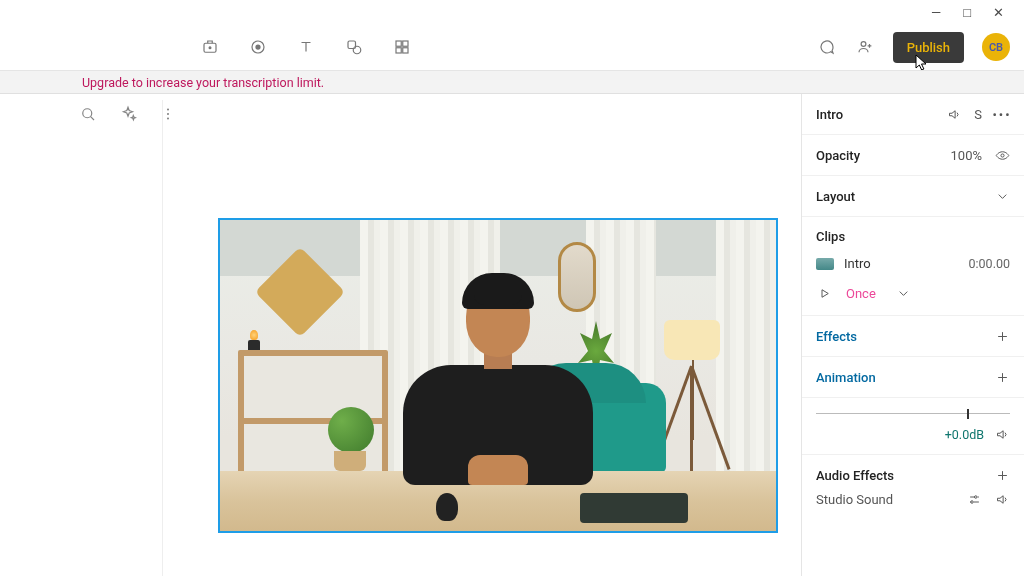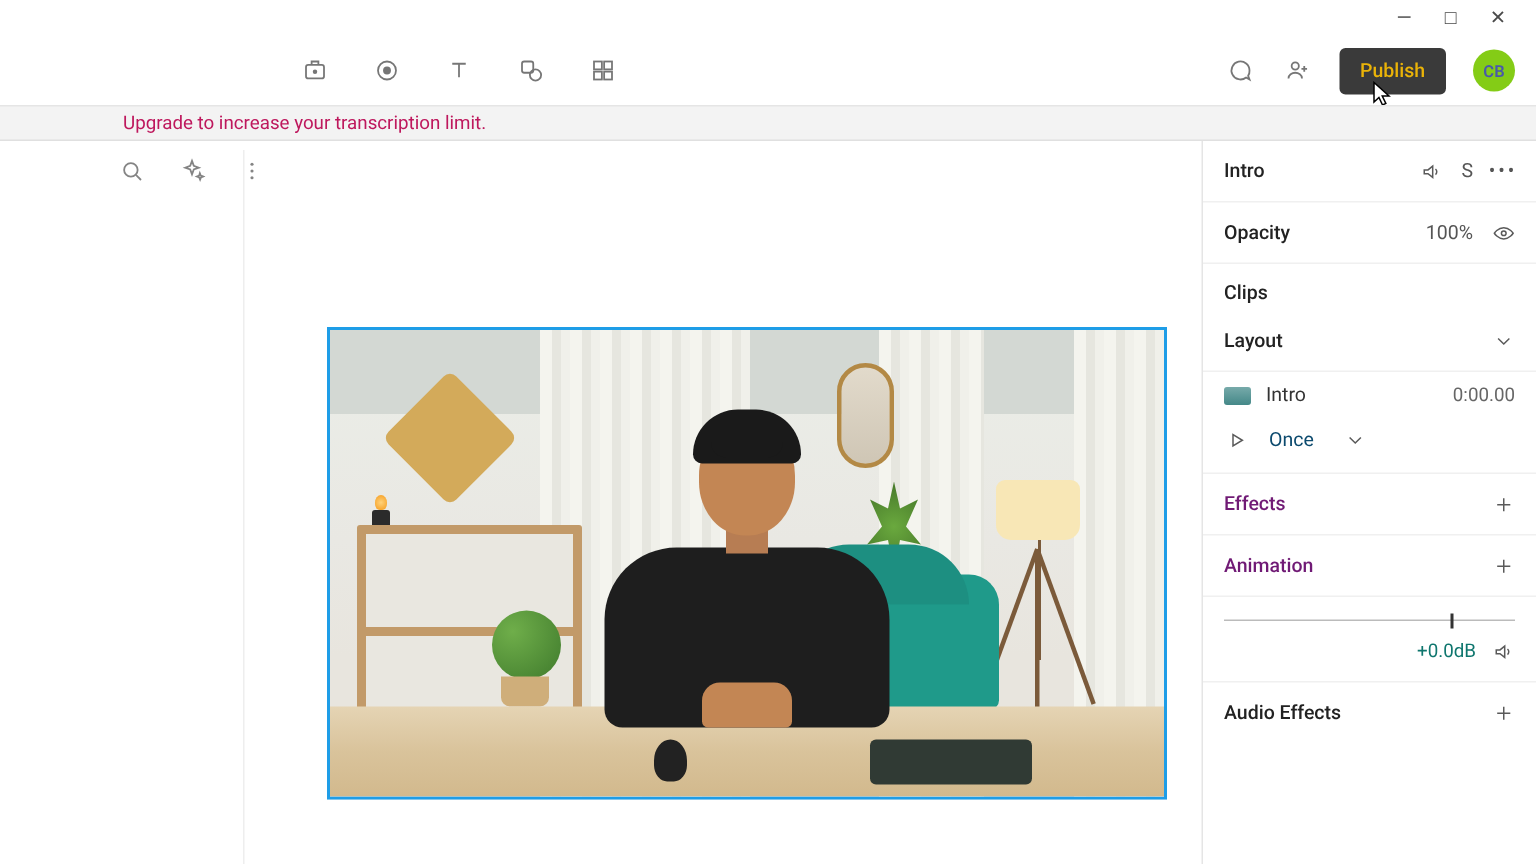--- a/index.html
+++ b/index.html
@@ -9,21 +9,21 @@
   .window-controls { position: absolute; top: 0; right: 0; height: 24px; display: flex; align-items: center; gap: 22px; padding-right: 20px; }
   .window-controls span { font-size: 13px; color: #4a4a4a; cursor: pointer; }
 
   
   .topbar { position: absolute; top: 24px; left: 0; right: 0; height: 46px; display: flex; align-items: center; }
   .topbar-tools { position: absolute; left: 200px; display: flex; gap: 28px; align-items: center; }
   .tool-icon { width: 20px; height: 20px; display: flex; align-items: center; justify-content: center; opacity: .8; cursor: pointer; }
   .tool-icon svg { width: 18px; height: 18px; fill: none; stroke: #555; stroke-width: 1.6; }
   .topbar-right { position: absolute; right: 14px; display: flex; align-items: center; gap: 18px; }
   .publish-btn { background: #3a3a3a; color: #eab308; border: none; font-size: 13px; font-weight: 500; padding: 8px 14px; border-radius: 4px; cursor: pointer; }
-  .avatar-badge { width: 28px; height: 28px; background: #84cc16; color: #4959aa; display: flex; align-items: center; justify-content: center; border-radius: 50%; font-size: 11px; font-weight: 600; }
+  .avatar-badge { width: 28px; height: 28px; background: #eab308; color: #4959aa; display: flex; align-items: center; justify-content: center; border-radius: 50%; font-size: 11px; font-weight: 600; }
   .cursor-arrow { position: absolute; top: 54px; right: 92px; pointer-events:none; }
 
   
   .upgrade-banner { position: absolute; top: 70px; left: 0; right: 0; height: 24px; background: #f3f3f3; border-top:1px solid #e5e5e5; border-bottom: 1px solid #e0e0e0; display: flex; align-items: center; padding-left: 78px; font-size: 12.5px; color: #555; }
   .upgrade-banner a { color: #be185d; margin-left: 4px; cursor:pointer; }
 
   
   .left-tools { position: absolute; top: 104px; left: 78px; display: flex; gap: 20px; align-items: center; }
   .left-tools .tool-icon svg { stroke: #666; }
 
@@ -78,29 +78,29 @@
   .plant .pot{position:absolute;bottom:0;left:14px;width:32px;height:20px;background:#cfae7a;border-radius:0 0 6px 6px;}
   .plant::before{content:"";position:absolute;left:8px;bottom:18px;width:46px;height:46px;background:radial-gradient(circle at 30% 30%,#6fae4a,#3f7a2c);border-radius:50%;}
   .plant2 { position:absolute; right:160px; bottom:150px; width:40px; height:60px; }
   .plant2::before{content:"";position:absolute;inset:0;background:radial-gradient(circle,#6aa93e,#3e6d25);clip-path:polygon(50% 0,60% 30%,90% 20%,70% 50%,95% 70%,60% 65%,50% 100%,40% 65%,5% 70%,30% 50%,10% 20%,40% 30%);}
 
   
   .inspector { position: absolute; top: 94px; right: 0; bottom: 0; width: 223px; border-left: 1px solid #e5e5e5; background: #fff; font-size: 13px; color: #333; overflow-y:auto; }
   .inspector .row { display: flex; align-items: center; justify-content: space-between; padding: 12px 14px; border-bottom: 1px solid #f0f0f0; }
   .inspector .row.noborder { border-bottom: none; }
   .inspector .label { font-weight: 500; color: #222; }
-  .inspector .muted { color: #701a75; font-weight:500; }
+  .inspector .muted { color: #0369a1; font-weight:500; }
   .inspector .right-ctls { display: flex; gap: 12px; align-items: center; color:#555;}
   .mini-icon { width:16px; height:16px; display:inline-flex; align-items:center; justify-content:center; }
   .mini-icon svg { width:15px;height:15px;fill:none;stroke:#5a5a5a;stroke-width:1.6;}
   .clip-row { display:flex; align-items:center; gap:10px; padding:8px 14px; }
   .clip-thumb { width:18px;height:12px;background:linear-gradient(#7aa, #488);border-radius:2px;}
   .clip-time { margin-left:auto; color:#666; font-size:12.5px;}
   .play-row { display:flex; align-items:center; gap:14px; padding:6px 14px 14px 14px; border-bottom:1px solid #f0f0f0;}
-  .select-like { display:flex; align-items:center; gap:20px; color:#0c4a6e;}
+  .select-like { display:flex; align-items:center; gap:20px; color:#ec4899;}
   .slider { position:relative; height:24px; margin:4px 14px 0 14px; }
   .slider-track { position:absolute; top:11px; left:0; right:0; height:1px; background:#bbb; }
   .slider-thumb { position:absolute; top:7px; left:78%; width:2px; height:10px; background:#333; }
   .slider-row { display:flex; justify-content:flex-end; align-items:center; gap:10px; padding:0 14px 12px 14px; border-bottom:1px solid #f0f0f0; color:#0f766e; font-size:12.5px;}
   .section-head { padding-top:14px; }
   .s-letter { font-size:13px; color:#555; }
   .dots { letter-spacing:2px; }
 </style>
 </head>
 <body>
@@ -265,31 +265,31 @@
       <span>100%</span>
       <span class="mini-icon">
           <svg viewBox="0 0 24 24">
             <path d="M2 12s3.5-6 10-6 10 6 10 6-3.5 6-10 6S2 12 2 12z"></path>
             <circle cx="12" cy="12" r="2.5"></circle>
           </svg>
         </span>
     </span>
   </div>
 
+  <div class="row">
+    <span class="label">Layout</span>
+    <span class="mini-icon">
+        <svg viewBox="0 0 24 24">
+          <path d="M6 9l6 6 6-6"></path>
+        </svg>
+      </span>
+  </div>
+
   <div class="row noborder section-head" style="padding-bottom:4px;">
     <span class="label">Clips</span>
-  </div>
-
-  <div class="row">
-    <span class="label">Layout</span>
-    <span class="mini-icon">
-        <svg viewBox="0 0 24 24">
-          <path d="M6 9l6 6 6-6"></path>
-        </svg>
-      </span>
   </div>
   <div class="clip-row">
     <span class="clip-thumb"></span>
     <span>Intro</span>
     <span class="clip-time">0:00.00</span>
   </div>
   <div class="play-row">
     <span class="mini-icon">
         <svg viewBox="0 0 24 24">
           <path d="M8 6v12l10-6z"></path>
@@ -338,14 +338,32 @@
   </div>
 
   <div class="row noborder section-head" style="padding-bottom:4px;">
     <span class="label">Audio Effects</span>
     <span class="mini-icon">
         <svg viewBox="0 0 24 24">
           <path d="M12 5v14M5 12h14"></path>
         </svg>
       </span>
   </div>
+  <div class="row noborder" style="padding-top:4px;">
+    <span style="color:#555;">Studio Sound</span>
+    <span class="right-ctls">
+      <span class="mini-icon">
+          <svg viewBox="0 0 24 24">
+            <path d="M5 8h8M17 8h2M5 16h2M11 16h8"></path>
+            <circle cx="14" cy="8" r="2"></circle>
+            <circle cx="8" cy="16" r="2"></circle>
+          </svg>
+        </span>
+      <span class="mini-icon">
+          <svg viewBox="0 0 24 24">
+            <path d="M4 10v4h4l5 4V6l-5 4H4z"></path>
+            <path d="M16 9a4 4 0 0 1 0 6"></path>
+          </svg>
+        </span>
+    </span>
+  </div>
 
 </div>
 
 </body></html>

